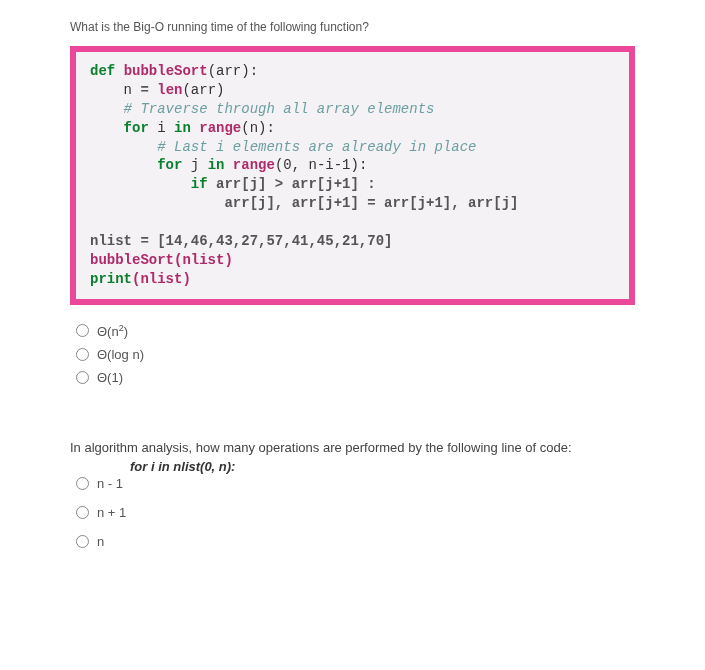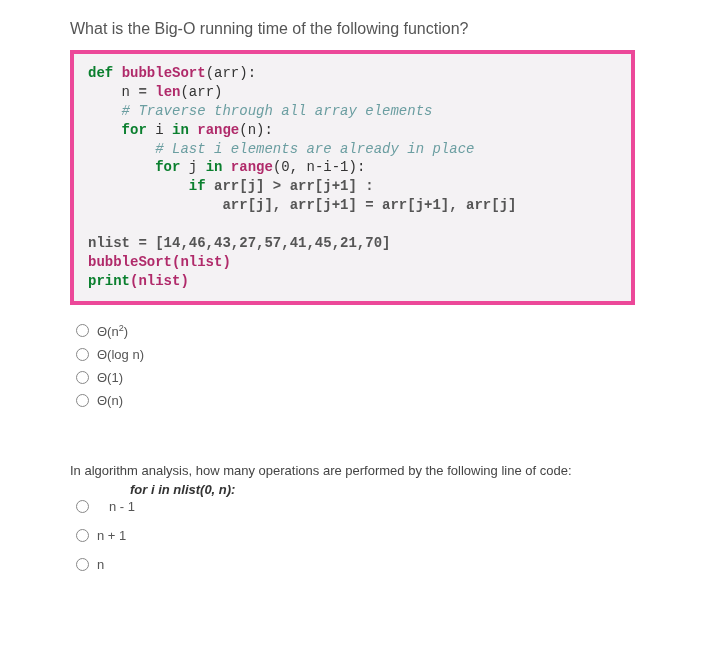--- a/index.html
+++ b/index.html
@@ -9,27 +9,27 @@
     height: 670px;
     background: #ffffff;
     font-family: Arial, Helvetica, sans-serif;
     color: #444;
     font-size: 13px;
   }
   .page {
     padding: 20px 70px 20px 70px;
   }
   .q-prompt {
-    font-size: 16px;
+    font-size: 12px;
     color: #555;
     margin-bottom: 12px;
   }
   .code-block {
     background: #f4f2f4;
-    border: 4px solid #ec4899;
+    border: 6px solid #ec4899;
     padding: 10px 14px;
     font-family: "Courier New", Courier, monospace;
     font-size: 14px;
     line-height: 1.35;
     white-space: pre;
     color: #333;
     margin-bottom: 18px;
   }
   .kw   { color: #0a7f2e; font-weight: bold; }   
   .fn   { color: #b02a6a; font-weight: bold; }   
@@ -65,21 +65,21 @@
     margin-bottom: 4px;
   }
   .q2-codeline {
     font-style: italic;
     font-weight: bold;
     color: #333;
     margin-left: 60px;
     font-size: 13px;
   }
   .options2 .option { margin: 14px 0; }
-  .options2 .first { margin-top: 2px; gap: 12px; }
+  .options2 .first { margin-top: 2px; }
   sup { font-size: 0.7em; }
 </style>
 </head>
 <body>
 
 <div class="page">
 
   <div class="q-prompt">What is the Big-O running time of the following function?</div>
 
   <div class="code-block"><span class="kw">def</span> <span class="fn">bubbleSort</span><span>(arr):</span>
@@ -101,24 +101,20 @@
       <span>Θ(n<sup>2</sup>)</span>
     </div>
     <div class="option">
       <span class="radio"></span>
       <span>Θ(log n)</span>
     </div>
     <div class="option">
       <span class="radio"></span>
       <span>Θ(1)</span>
     </div>
-    <div class="option">
-      <span class="radio"></span>
-      <span>Θ(n)</span>
-    </div>
   </div>
 
   <div class="q2-prompt">In algorithm analysis, how many operations are performed by the following line of code:</div>
   <div class="q2-codeline">for i in nlist(0, n):</div>
 
   <div class="options options2">
     <div class="option first">
       <span class="radio"></span>
       <span>n - 1</span>
     </div>

